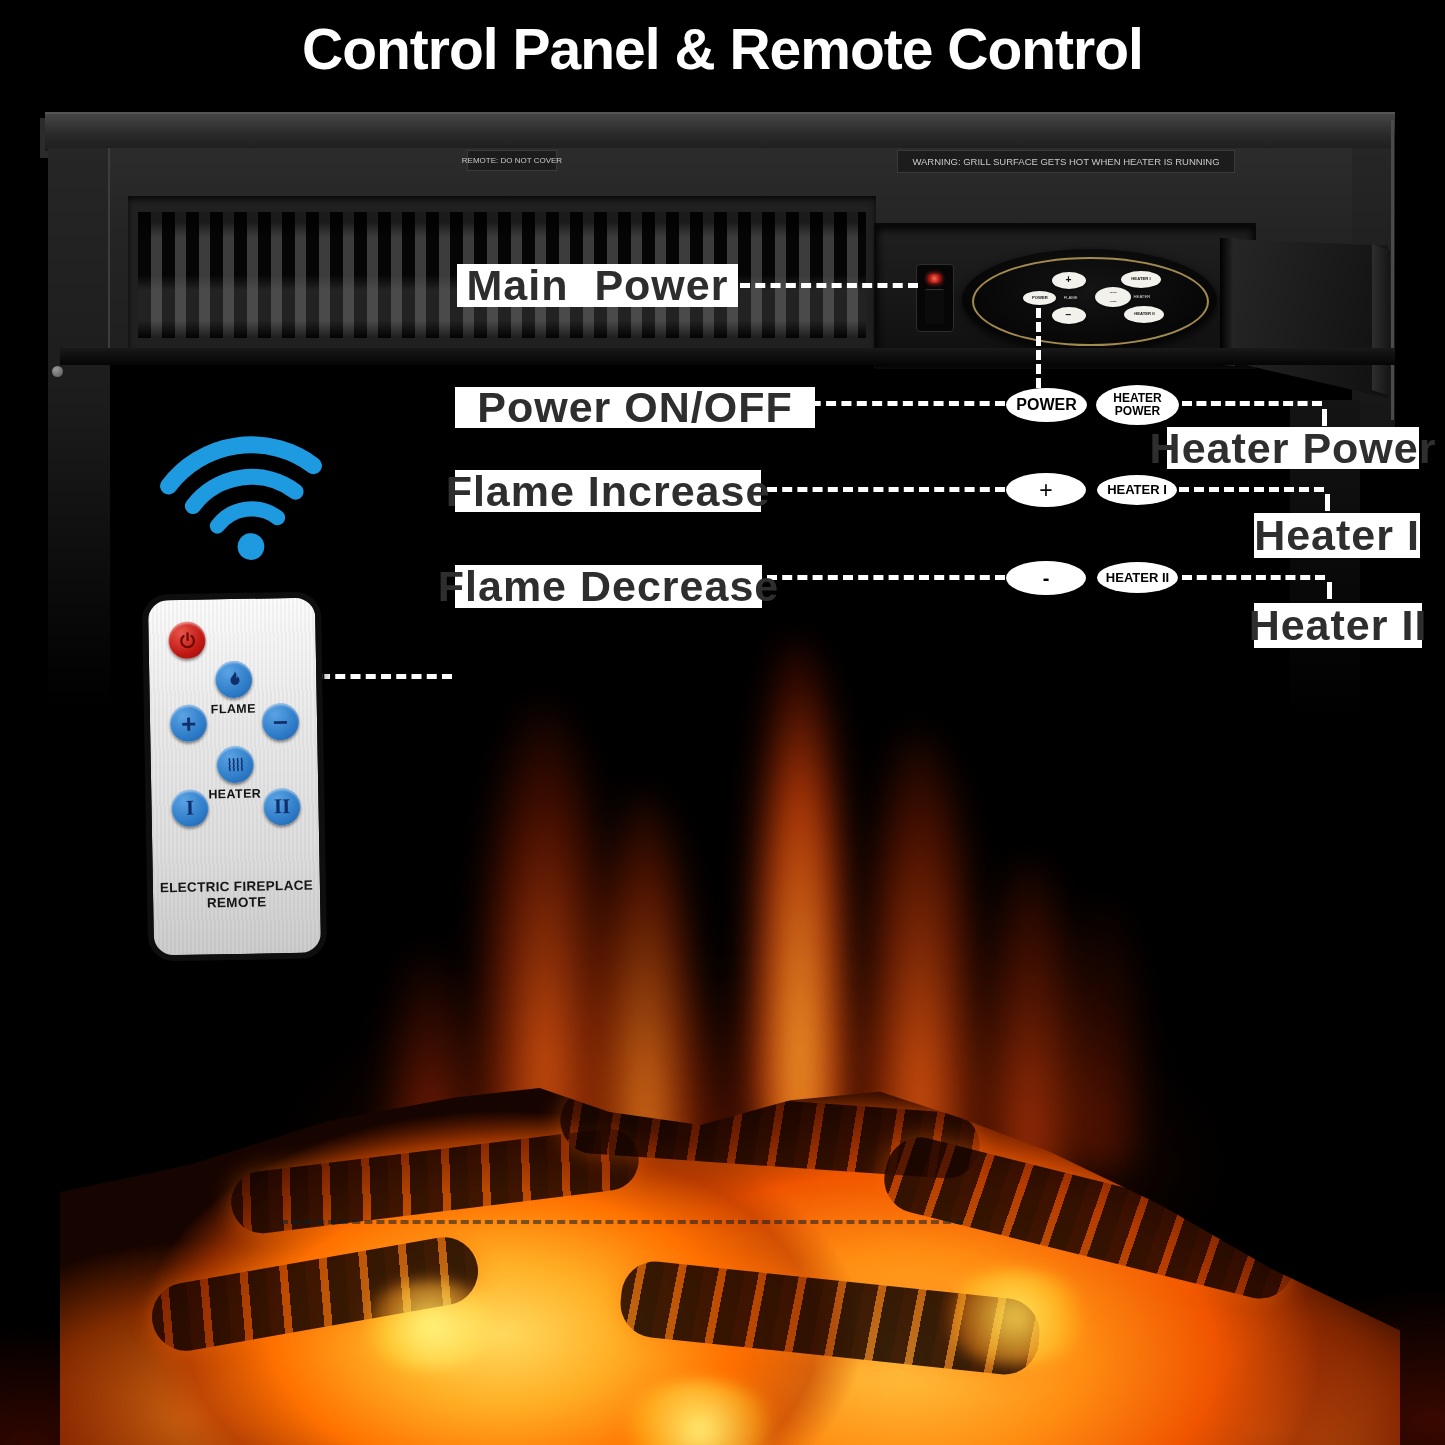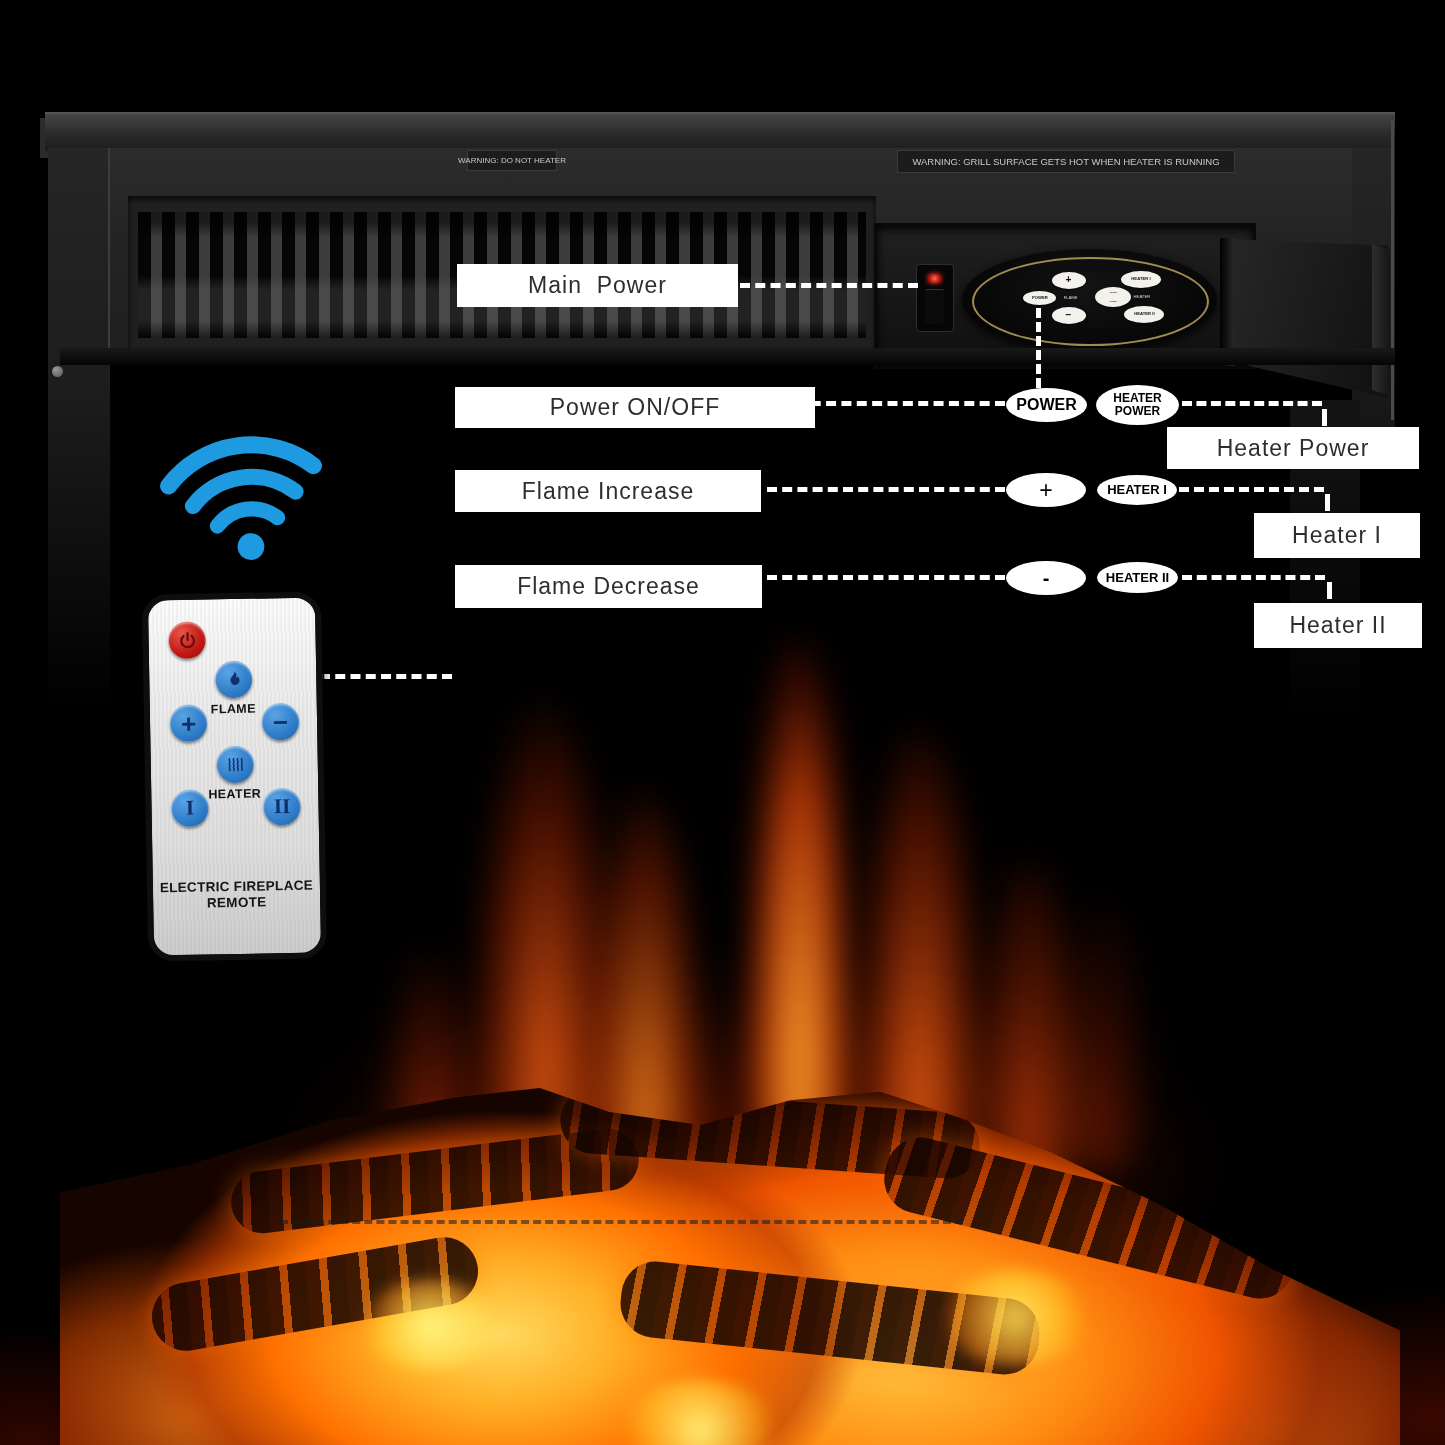--- a/index.html
+++ b/index.html
@@ -71,21 +71,21 @@
               background:linear-gradient(90deg,#000,#2a2a2a);}
   .door{position:absolute;left:1234px;top:236px;width:154px;height:162px;
         clip-path:polygon(0 2%,100% 6%,100% 100%,0 78%);
         background:linear-gradient(105deg,#262626,#1a1a1a 55%,#101010);}
   .door-edge{position:absolute;left:1372px;top:244px;width:18px;height:152px;
              clip-path:polygon(0 0,100% 4%,100% 100%,0 96%);
              background:linear-gradient(90deg,#2e2e2e,#151515);}
 
   
   .callout{position:absolute;background:#fff;color:#2e2e2e;display:flex;align-items:center;
-           justify-content:center;font-size:23px;letter-spacing:1px;white-space:pre;}
+           justify-content:center;font-size:43px;letter-spacing:1px;white-space:pre;font-weight:bold;}
 
   
   .dash-h{position:absolute;height:0;border-top:5px dashed #fff;}
   .dash-v{position:absolute;width:0;border-left:5px dashed #fff;}
   .tick-v{position:absolute;width:5px;height:17px;background:#fff;}
   .ember-dash{position:absolute;left:280px;top:1220px;width:683px;height:0;
               border-top:4px dashed rgba(12,30,42,.55);}
 
   
   .badge{position:absolute;background:#fff;border-radius:50%;color:#000;font-weight:bold;
@@ -134,32 +134,33 @@
   .ember{position:absolute;border-radius:50%;mix-blend-mode:screen;filter:blur(7px);}
   .floor-glow{position:absolute;left:0;top:1150px;width:1445px;height:295px;pointer-events:none;
        background:radial-gradient(ellipse 260px 160px at 2% 100%,rgba(140,18,0,.35),rgba(0,0,0,0) 75%),
                   radial-gradient(ellipse 300px 180px at 99% 92%,rgba(150,22,0,.38),rgba(0,0,0,0) 75%);}
 </style>
 </head>
 <body>
 
 <div class="stage">
 
+  <div class="title">Control Panel &amp; Remote Control</div>
 
   <div class="top-cap-left"></div>
   <div class="top-cap"></div>
   <div class="front-panel"></div>
   <div class="left-frame"></div>
   <div class="left-seam"></div>
   <div class="right-frame"></div>
   <div class="right-edge"></div>
   <div class="right-col"></div>
   <div class="screw"></div>
 
-  <div class="warn warn-left">WARNING: DO NOT HEATER</div>
+  <div class="warn warn-left">REMOTE: DO NOT COVER</div>
   <div class="warn warn-right">WARNING: GRILL SURFACE GETS HOT WHEN HEATER IS RUNNING</div>
 
   <div class="vent-frame"></div>
   <div class="vent-slots"></div>
   <div class="vent-shade"></div>
 
   <div class="recess"></div>
   <div class="rocker-bezel"></div>
   <div class="rocker-light"></div>
   <div class="rocker-key"></div>

